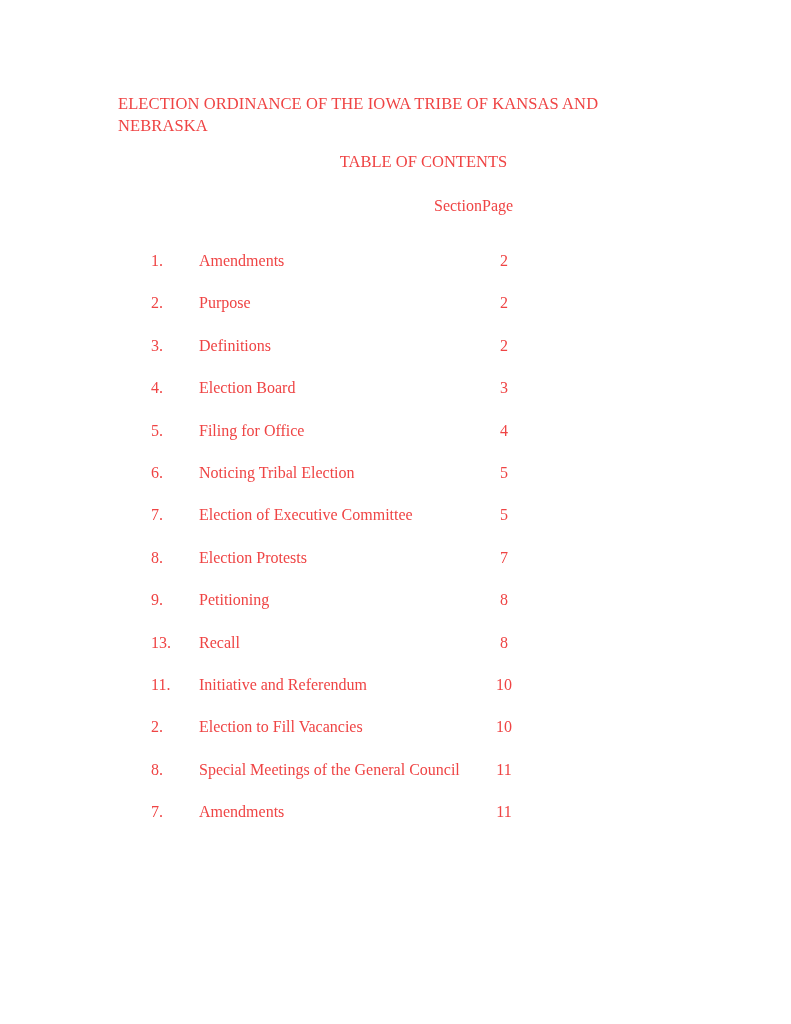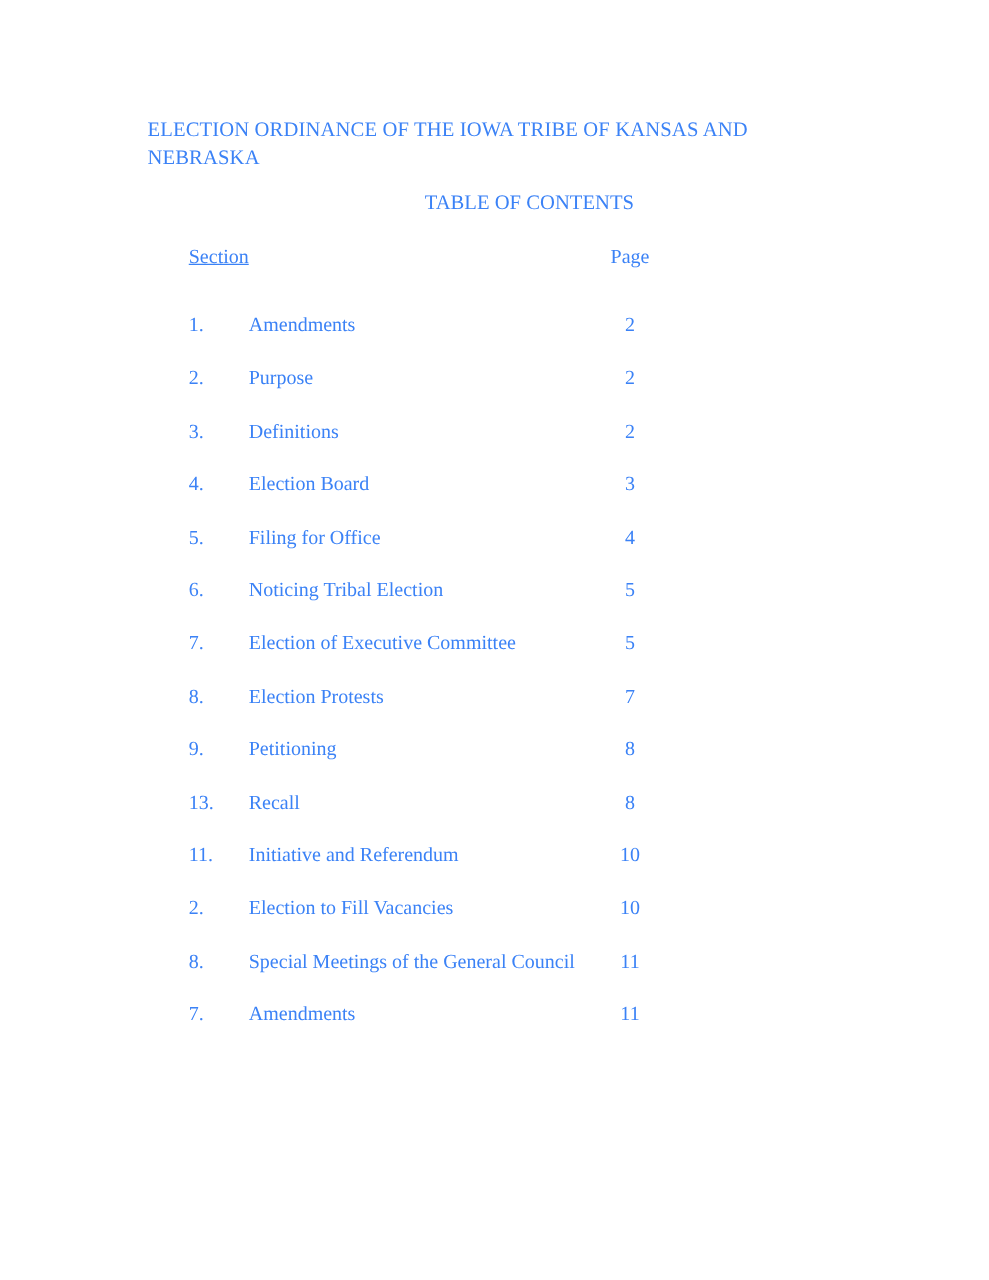--- a/index.html
+++ b/index.html
@@ -2,21 +2,21 @@
 <html><head>
 <meta charset="utf-8">
 <style>
   html, body { margin: 0; padding: 0; background: #888; }
   .page {
     position: relative;
     width: 791px;
     height: 1024px;
     background: #ffffff;
     font-family: "Liberation Serif", "DejaVu Serif", serif;
-    color: #3b82f6;
+    color: #ef4444;
     overflow: hidden;
     margin: 0 auto;
   }
   .doc-title {
     position: absolute;
     left: 118px;
     top: 93px;
     width: 500px;
     font-size: 16.5px;
     line-height: 21.5px;
@@ -34,22 +34,22 @@
   }
   .cols-header {
     position: absolute;
     left: 151px;
     top: 197px;
     width: 375px;
     display: flex;
     font-size: 16px;
     line-height: 17px;
   }
-  .col-section { flex: 1; text-align: left; text-decoration: underline; }
-  .col-page { width: 44px; text-align: center; }
+  .col-section { flex: 1; text-align: right; }
+  .col-page { width: 44px; }
   .entries {
     position: absolute;
     left: 151px;
     top: 252px;
     width: 375px;
     font-size: 16px;
   }
   .entry {
     display: flex;
     height: 42.4px;

